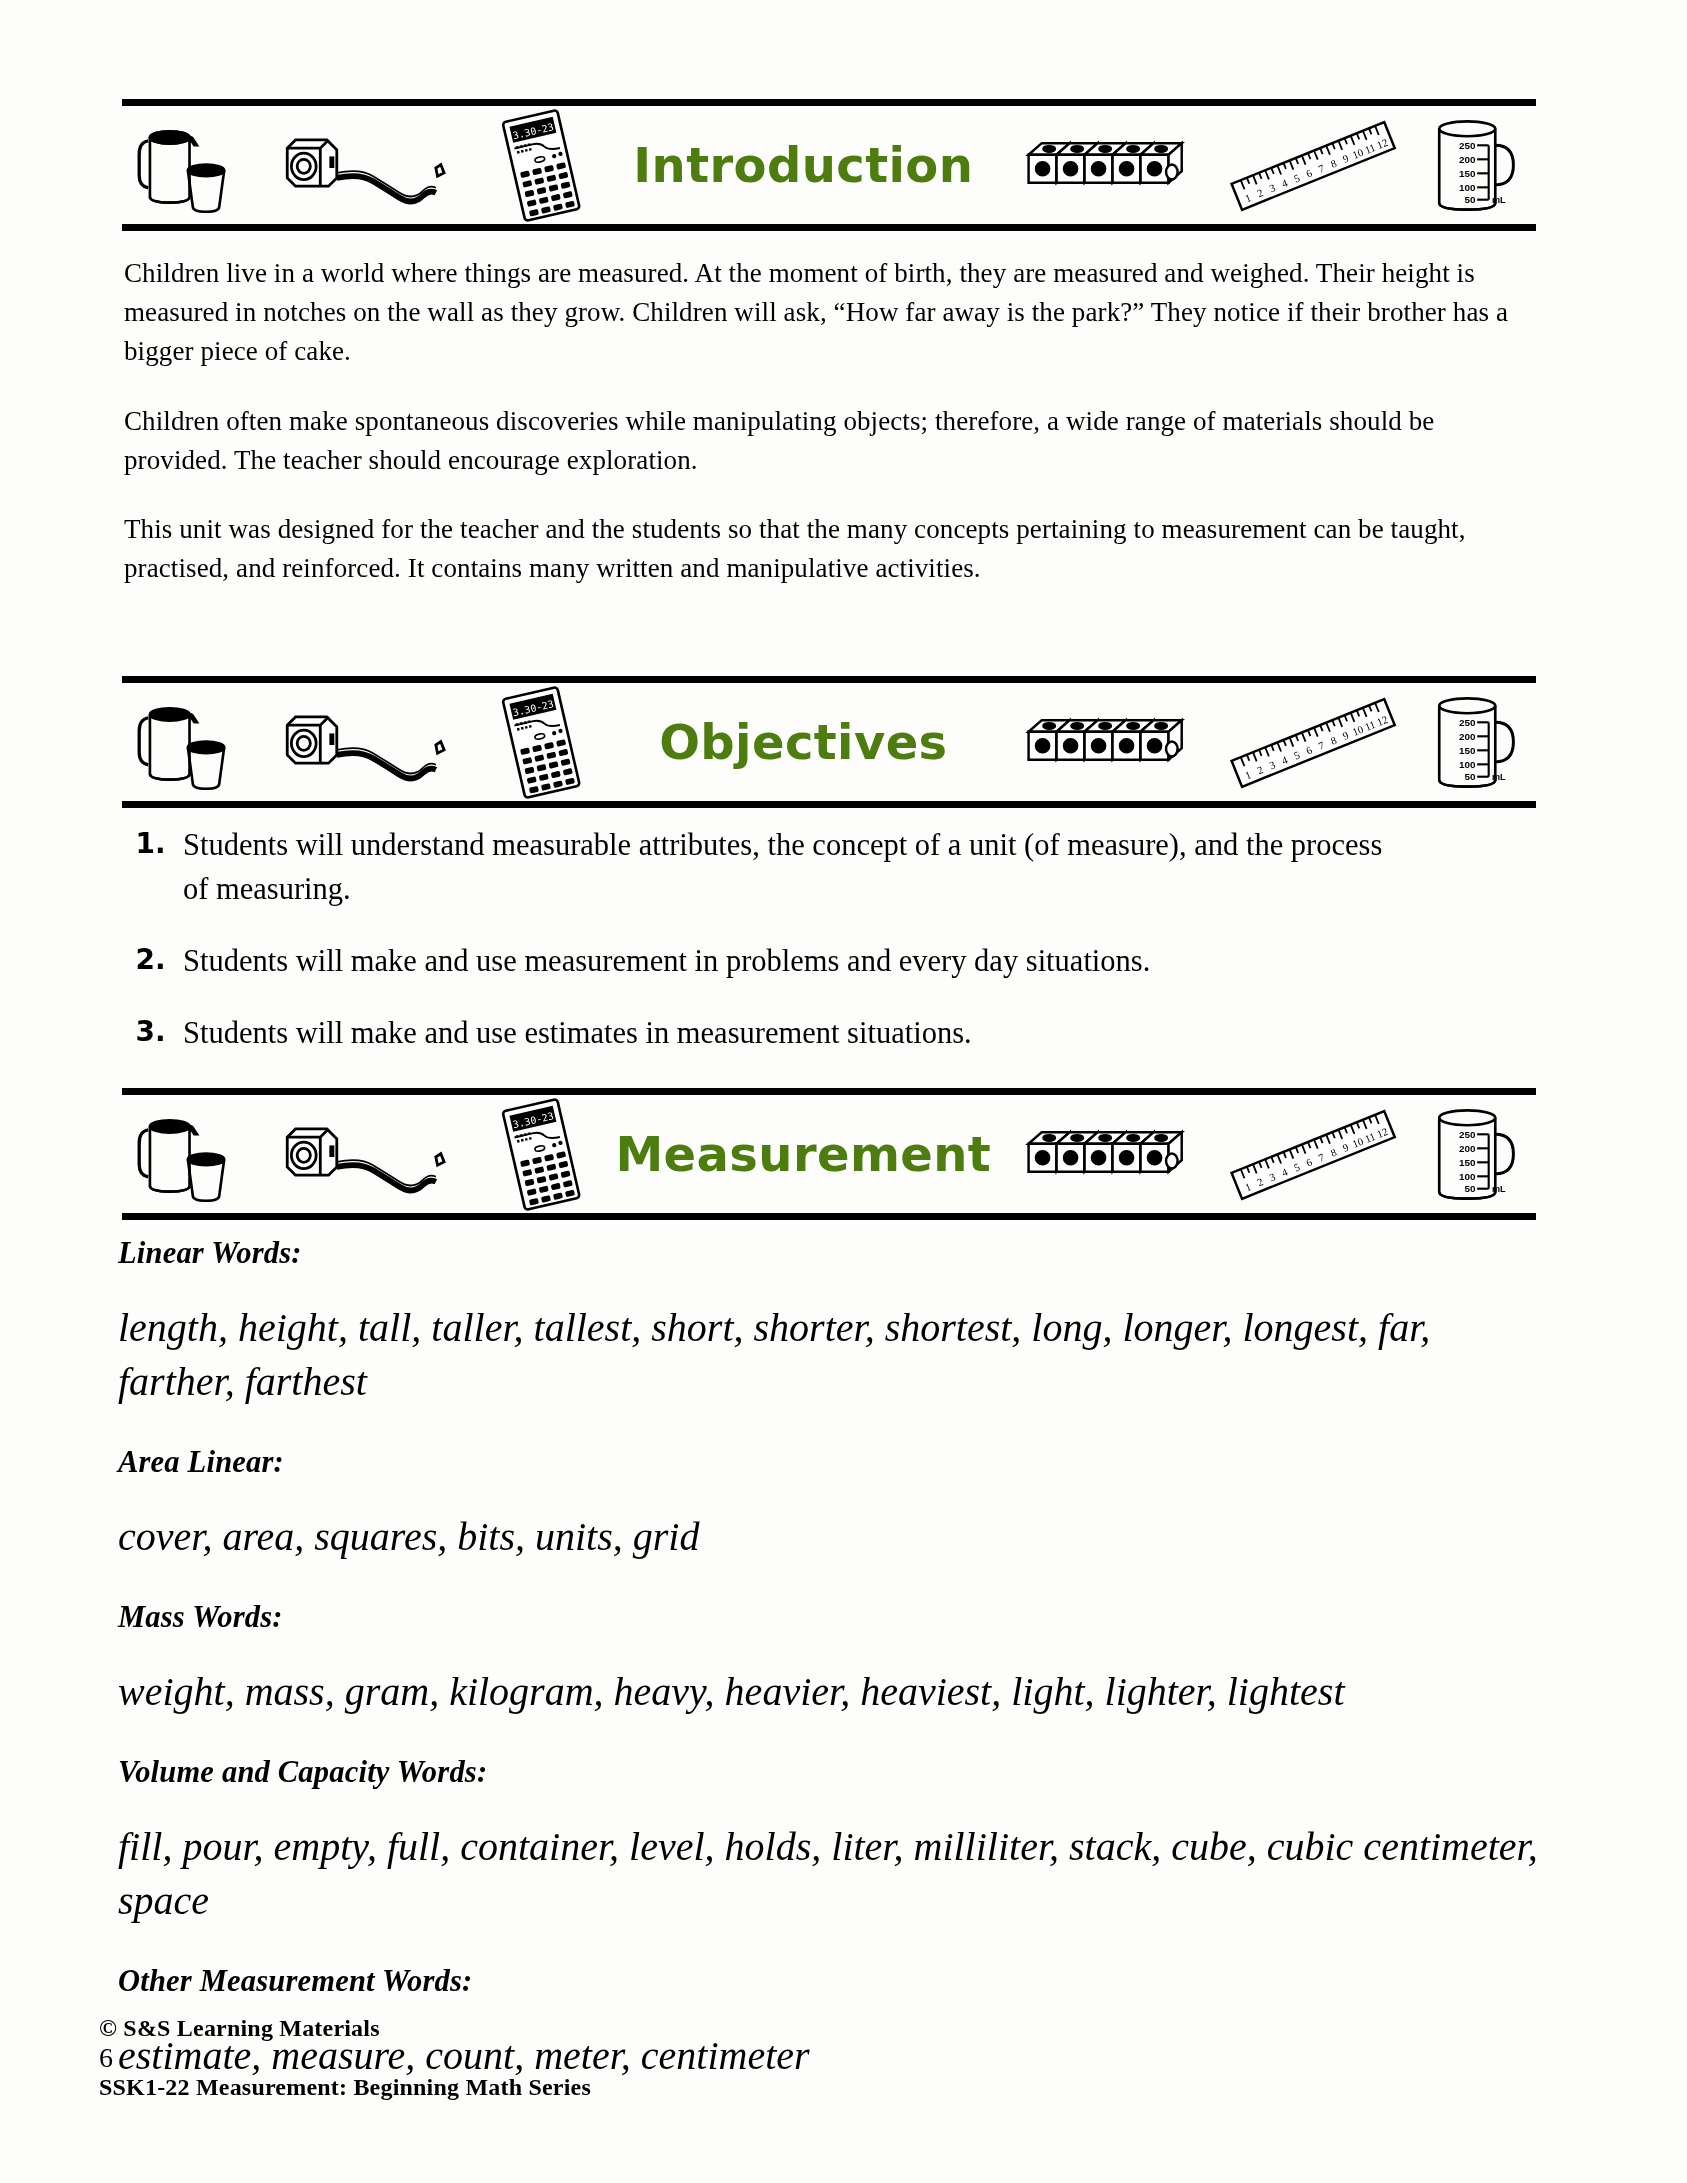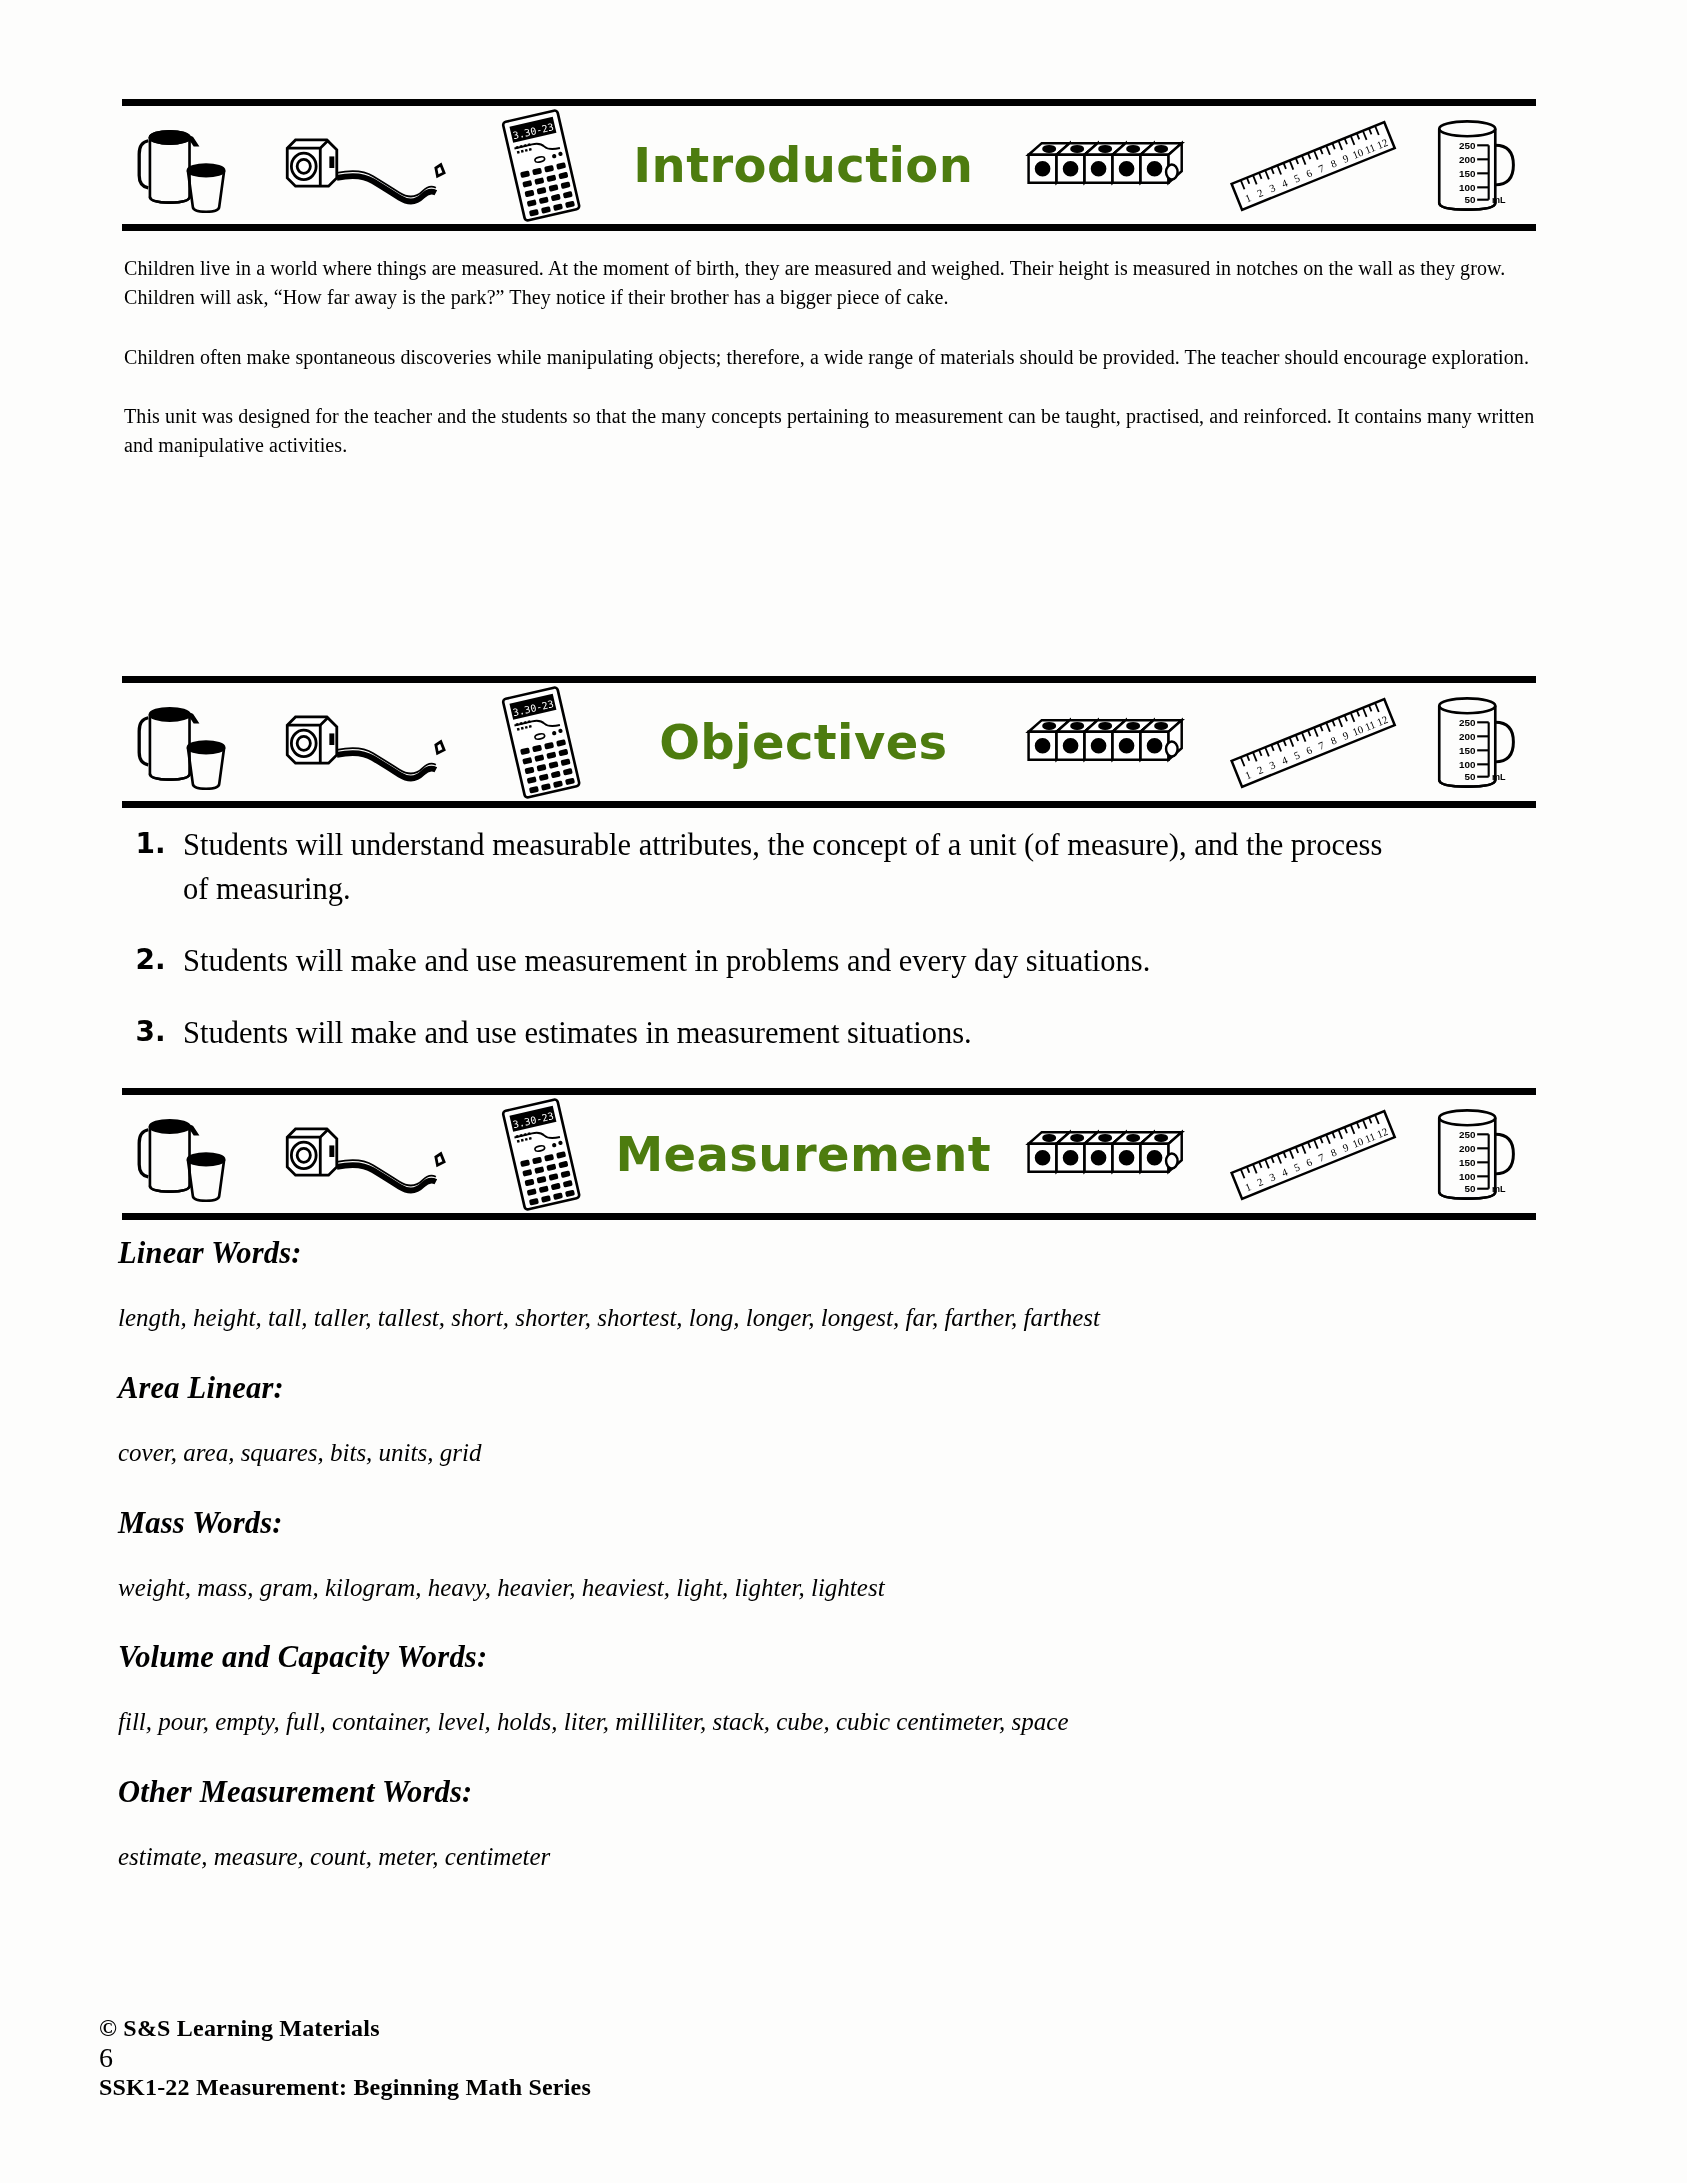--- a/index.html
+++ b/index.html
@@ -64,21 +64,21 @@
   svg { display: block; overflow: visible; }
 
   
   .body-col {
     position: absolute;
     left: 124px;
     width: 1417px;
   }
   p.para {
     margin: 0 0 31px 0;
-    font-size: 20px;
+    font-size: 27px;
     line-height: 1.44;
     text-align: left;
     letter-spacing: 0.1px;
   }
 
   
   .obj-list { position: absolute; left: 124px; width: 1417px; }
   .obj-item {
     display: flex;
     align-items: flex-start;
@@ -103,21 +103,21 @@
 
   
   .vocab { position: absolute; left: 118px; width: 1434px; font-style: italic; }
   .vocab-head {
     font-weight: 700;
     font-size: 30.5px;
     margin: 0 0 30px 0;
     letter-spacing: 0.2px;
   }
   .vocab-words {
-    font-size: 25px;
+    font-size: 40px;
     margin: 0 0 36px 0;
     line-height: 1.35;
   }
 
   
   .footer {
     position: absolute;
     left: 99px;
     right: 99px;
     bottom: 82px;

